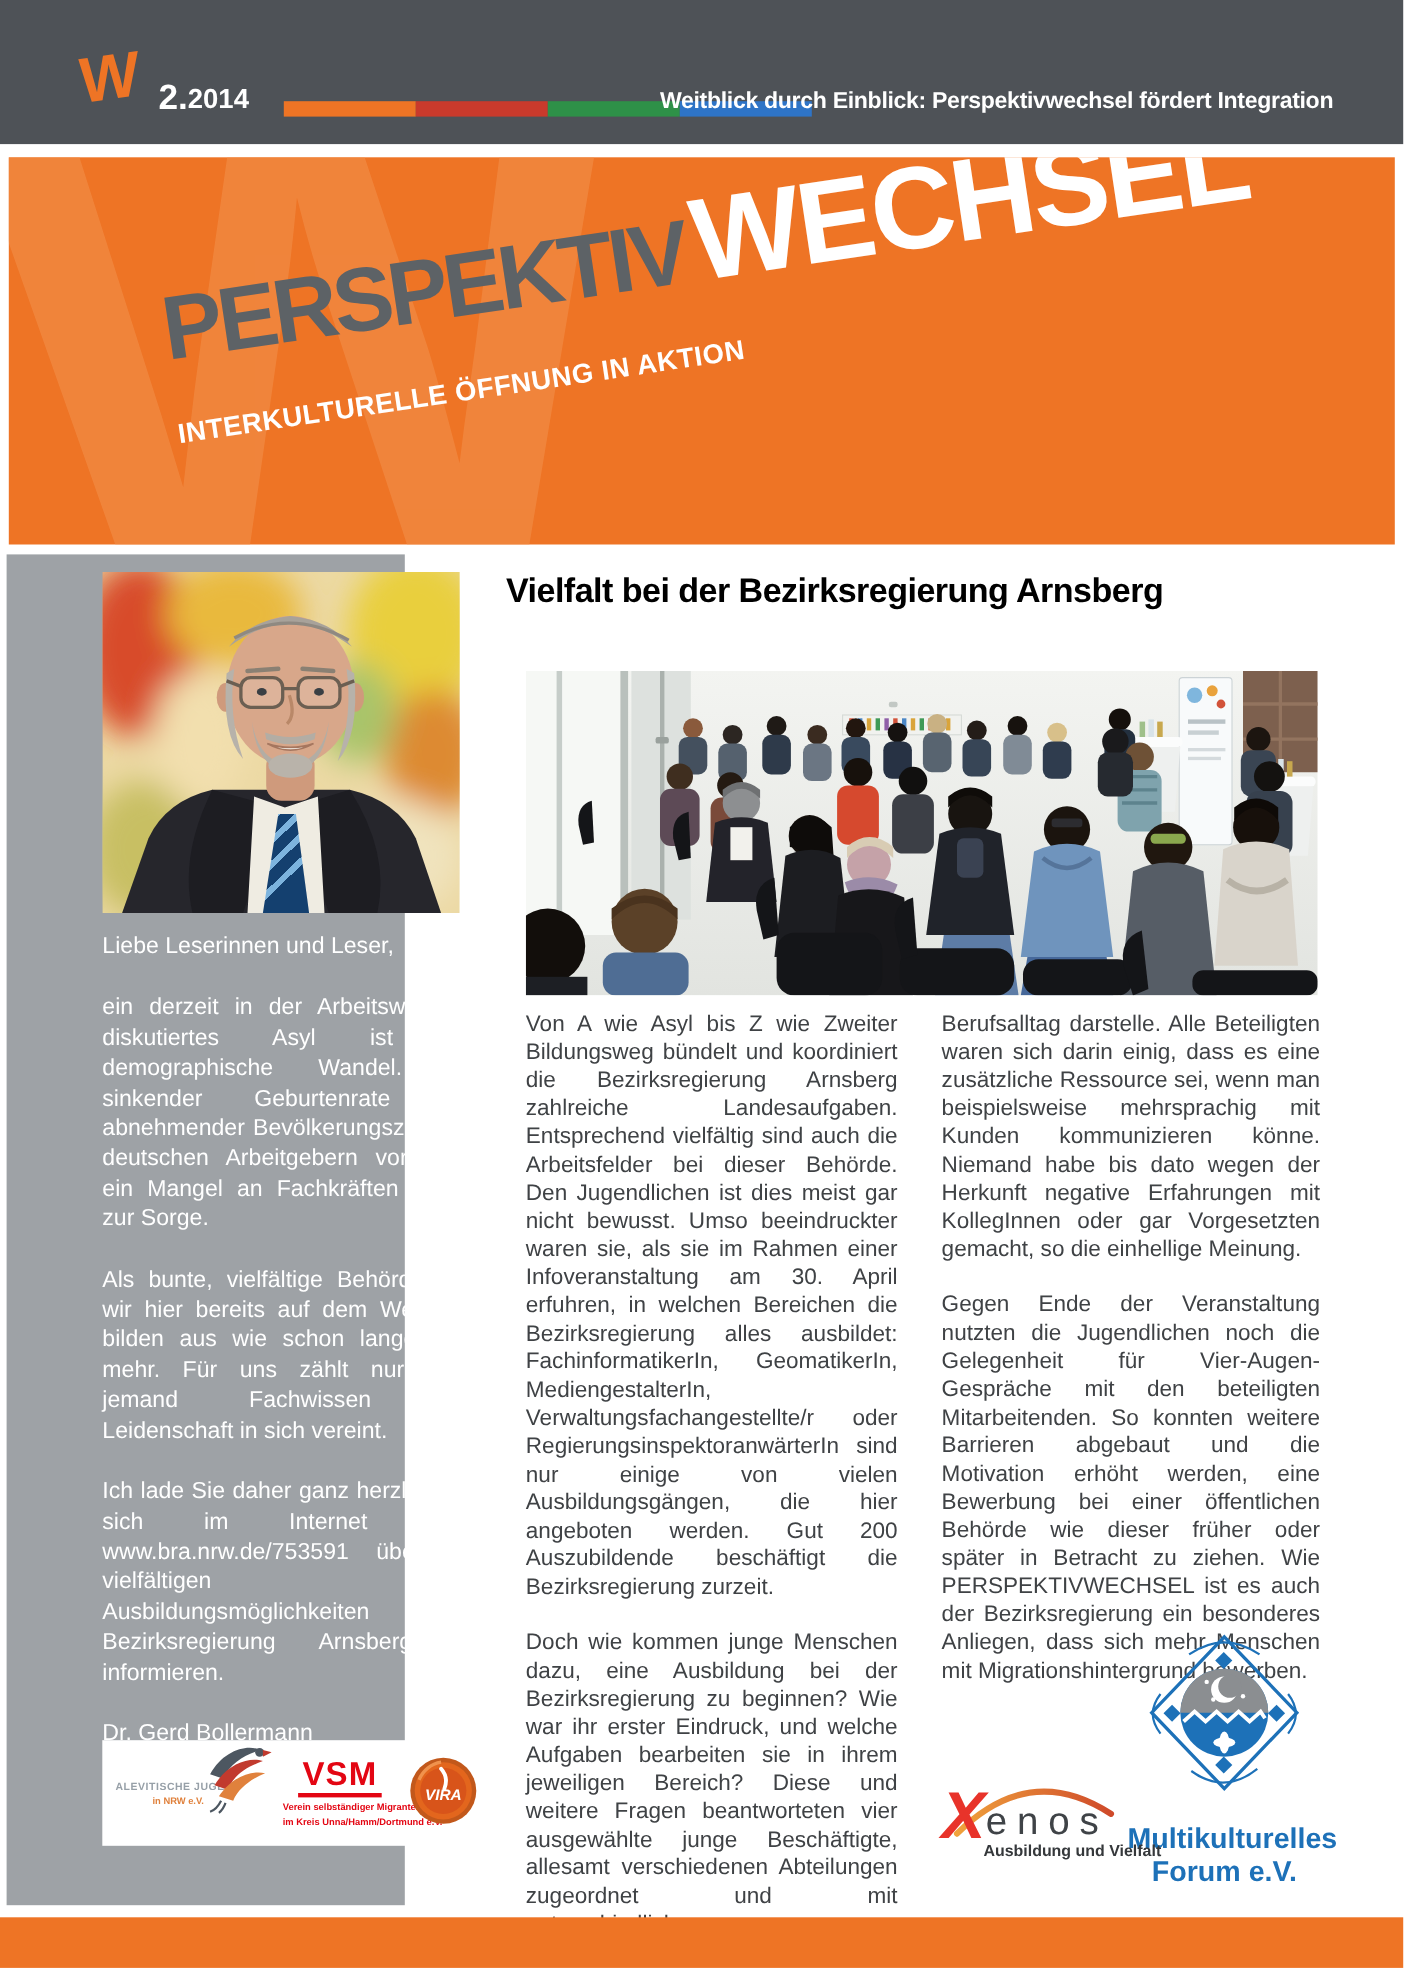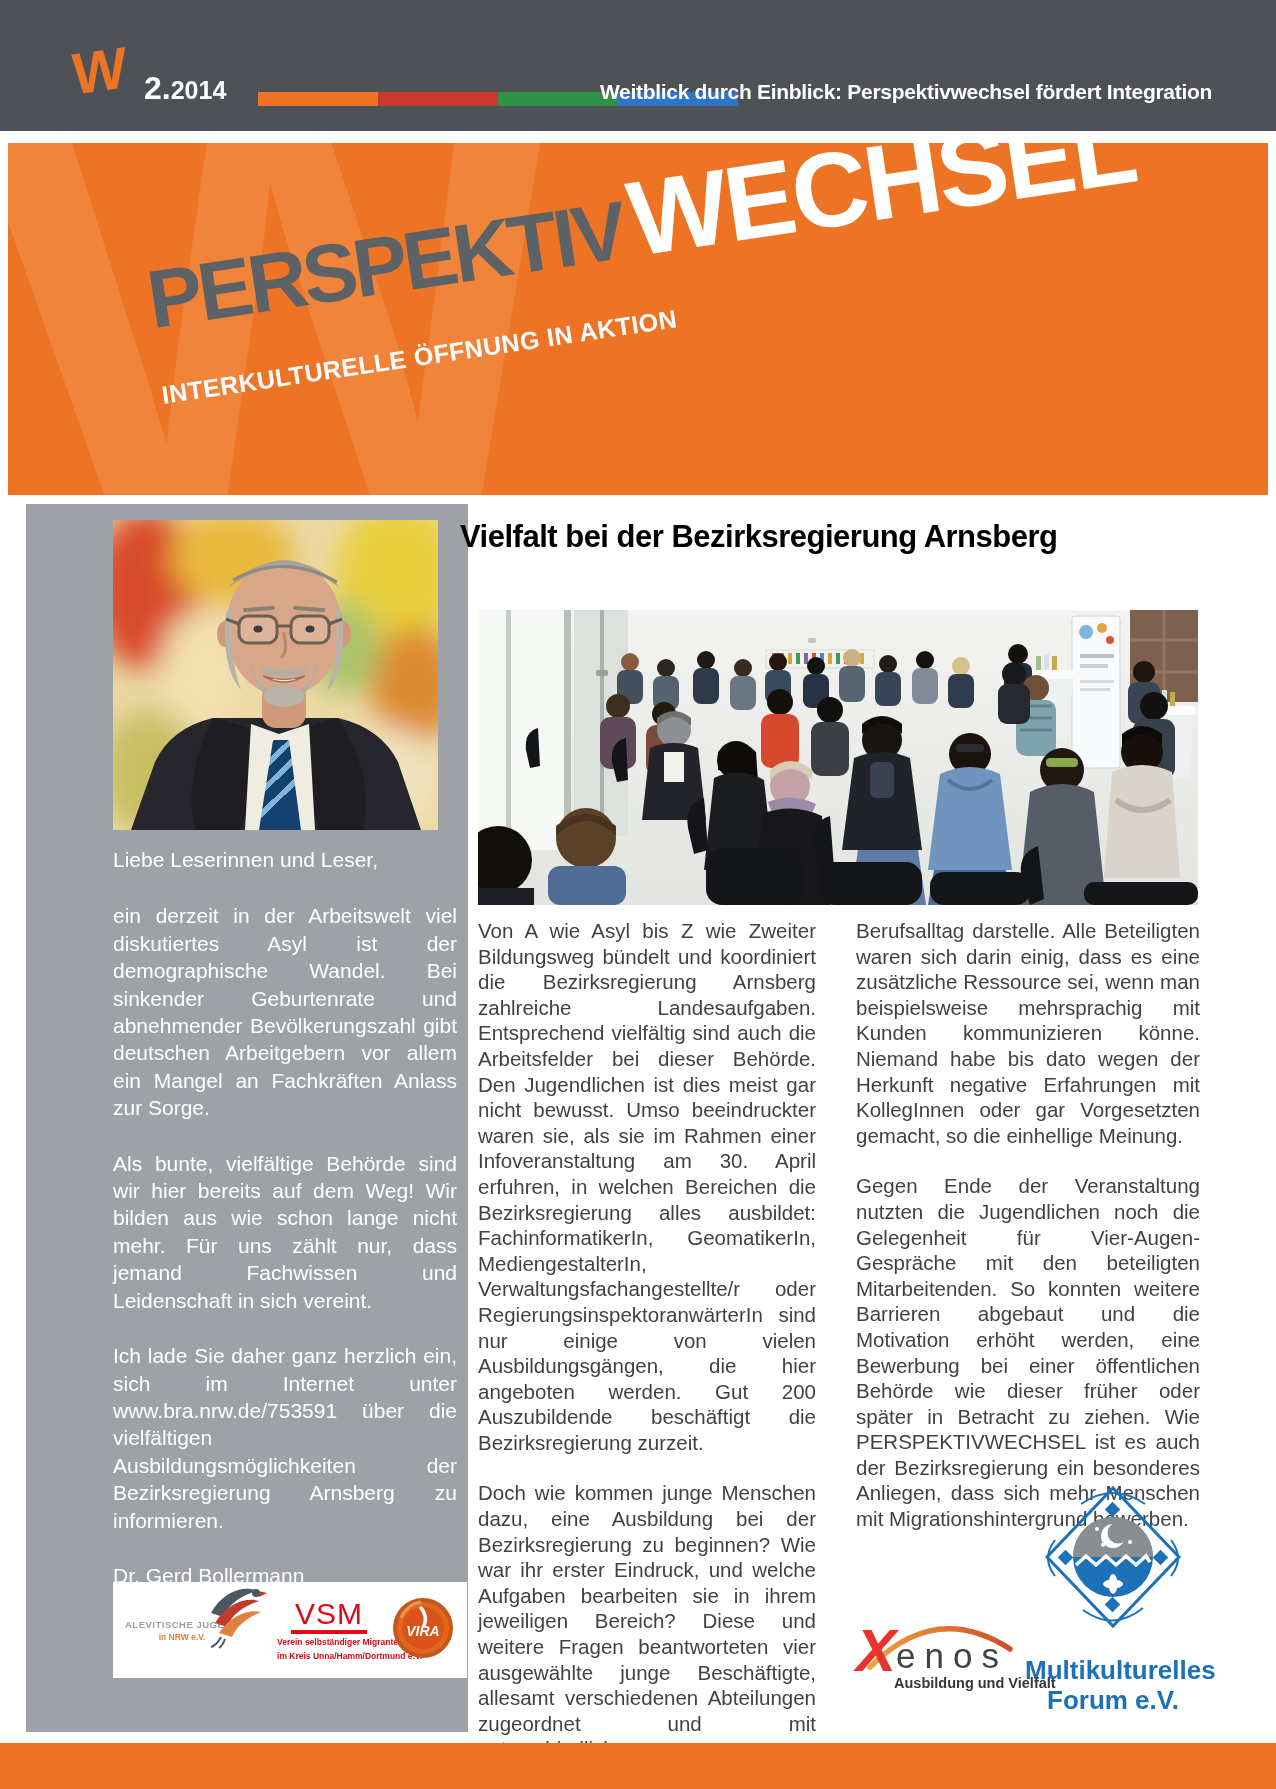--- a/index.html
+++ b/index.html
@@ -25,37 +25,37 @@
   .banner-wm{position:absolute;left:-20px;top:-150px;font-size:620px;font-weight:bold;line-height:1;
              color:#f3924e;opacity:.55;transform:rotate(-5deg);user-select:none;}
   .logo-line{position:absolute;left:148px;top:88px;transform:rotate(-8.5deg);transform-origin:0 100%;
              white-space:nowrap;}
   .logo-line .persp{font-size:82px;font-weight:bold;color:#5d6266;letter-spacing:-4px;}
   .logo-line .wech{font-size:106px;font-weight:bold;color:#ffffff;letter-spacing:-3px;margin-left:8px;}
   .banner-sub{position:absolute;left:154px;top:238px;transform:rotate(-8.5deg);transform-origin:0 50%;
               font-size:25px;font-weight:bold;color:#fff;letter-spacing:.5px;white-space:nowrap;}
 
   
-  .sidebar{position:absolute;left:6px;top:504px;width:442px;height:1228px;background:#9ea2a6;margin-left:20px;}
+  .sidebar{position:absolute;left:6px;top:504px;width:362px;height:1228px;background:#9ea2a6;}
   .portrait{position:absolute;left:87px;top:16px;width:325px;height:310px;overflow:hidden;}
   .sb-text{position:absolute;left:87px;top:342px;width:344px;color:#ffffff;font-size:21px;
            line-height:27.4px;}
   .sb-text .greet{margin:0 0 29px 0;}
   .sb-text p{margin:0 0 28px 0;text-align:justify;}
   .signature div{line-height:27.4px;}
 
   .logo-box{position:absolute;left:87px;top:1078px;width:354px;height:96px;background:#ffffff;
             display:flex;align-items:center;justify-content:space-between;padding:0 12px;box-sizing:border-box;}
   .p-alev{display:flex;align-items:center;}
   .alev-txt{text-align:center;}
   .alev-l1{font-size:9.5px;font-weight:bold;color:#97a0a8;letter-spacing:.5px;white-space:nowrap;}
   .alev-l2{font-size:8.5px;font-weight:bold;color:#e0813c;margin-top:2px;}
   .alev-bird{margin-left:-34px;margin-top:-30px;}
   .p-vsm{text-align:center;width:104px;}
-  .vsm-abbr{font-size:30px;font-weight:normal;color:#e30613;line-height:1;letter-spacing:1px;
+  .vsm-abbr{font-size:30px;font-weight:bold;color:#e30613;line-height:1;letter-spacing:1px;
             border-bottom:4px solid #e30613;display:inline-block;padding:0 4px 1px 4px;}
   .vsm-l{font-size:8.5px;font-weight:bold;color:#e30613;line-height:1.25;margin-top:3px;white-space:nowrap;}
 
   
   .a-title{position:absolute;left:460px;top:519px;font-size:31px;font-weight:bold;color:#000000;
            letter-spacing:-0.5px;white-space:nowrap;}
   .a-sub{position:absolute;left:460px;top:559px;font-size:26.5px;font-weight:bold;color:#6d7074;
          letter-spacing:-0.5px;white-space:nowrap;}
   .photo{position:absolute;left:478px;top:610px;width:720px;height:295px;overflow:hidden;}
   .col{position:absolute;top:918px;font-size:20.5px;line-height:25.6px;color:#3f4245;}

